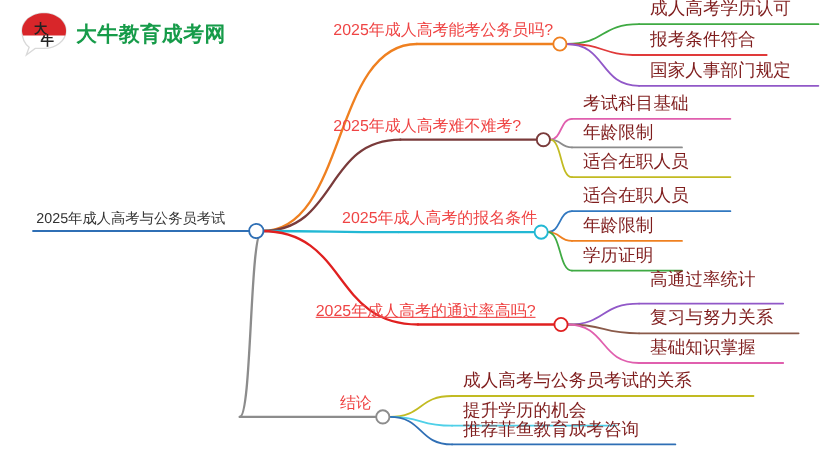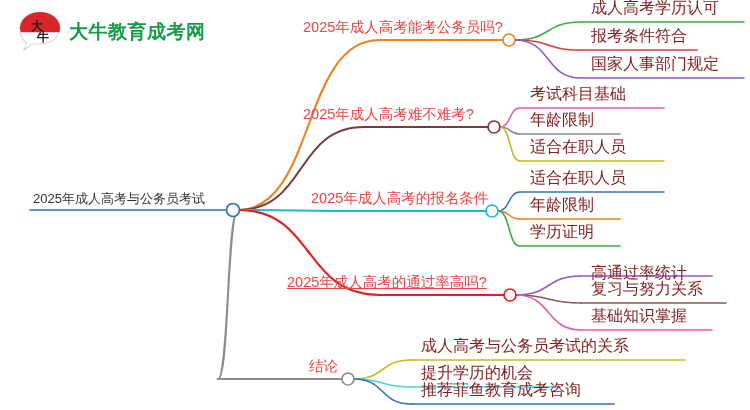--- a/index.html
+++ b/index.html
@@ -158,21 +158,21 @@
       <div class="node-label leaf-label" style="left: 591px; top: 75px;">国家人事部门规定</div>
       <div class="node-label branch-label" style="left: 303px; top: 124px;">2025年成人高考难不难考?</div>
       <div class="node-label leaf-label" style="left: 530px; top: 105px;">考试科目基础</div>
       <div class="node-label leaf-label" style="left: 530px; top: 131px;">年龄限制</div>
       <div class="node-label leaf-label" style="left: 530px; top: 158px;">适合在职人员</div>
       <div class="node-label branch-label" style="left: 311px; top: 208px;">2025年成人高考的报名条件</div>
       <div class="node-label leaf-label" style="left: 530px; top: 189px;">适合在职人员</div>
       <div class="node-label leaf-label" style="left: 530px; top: 216px;">年龄限制</div>
       <div class="node-label leaf-label" style="left: 530px; top: 243px;">学历证明</div>
       <div class="node-label branch-label" style="left: 287px; top: 292px; text-decoration: underline;">2025年成人高考的通过率高吗?</div>
-      <div class="node-label leaf-label" style="left: 591px; top: 284px;">高通过率统计</div>
+      <div class="node-label leaf-label" style="left: 591px; top: 265px;">高通过率统计</div>
       <div class="node-label leaf-label" style="left: 591px; top: 300px;">复习与努力关系</div>
       <div class="node-label leaf-label" style="left: 591px; top: 327px; text-align: center;">基础知识掌握</div>
       <div class="node-label branch-label" style="left: 309px; top: 376px;">结论</div>
       <div class="node-label leaf-label" style="left: 421px; top: 357px;">成人高考与公务员考试的关系</div>
       <div class="node-label leaf-label" style="left: 421px; top: 384px;">提升学历的机会</div>
       <div class="node-label leaf-label" style="left: 421px; top: 401px;">推荐菲鱼教育成考咨询</div>
     </div>
 
 </div>
 

